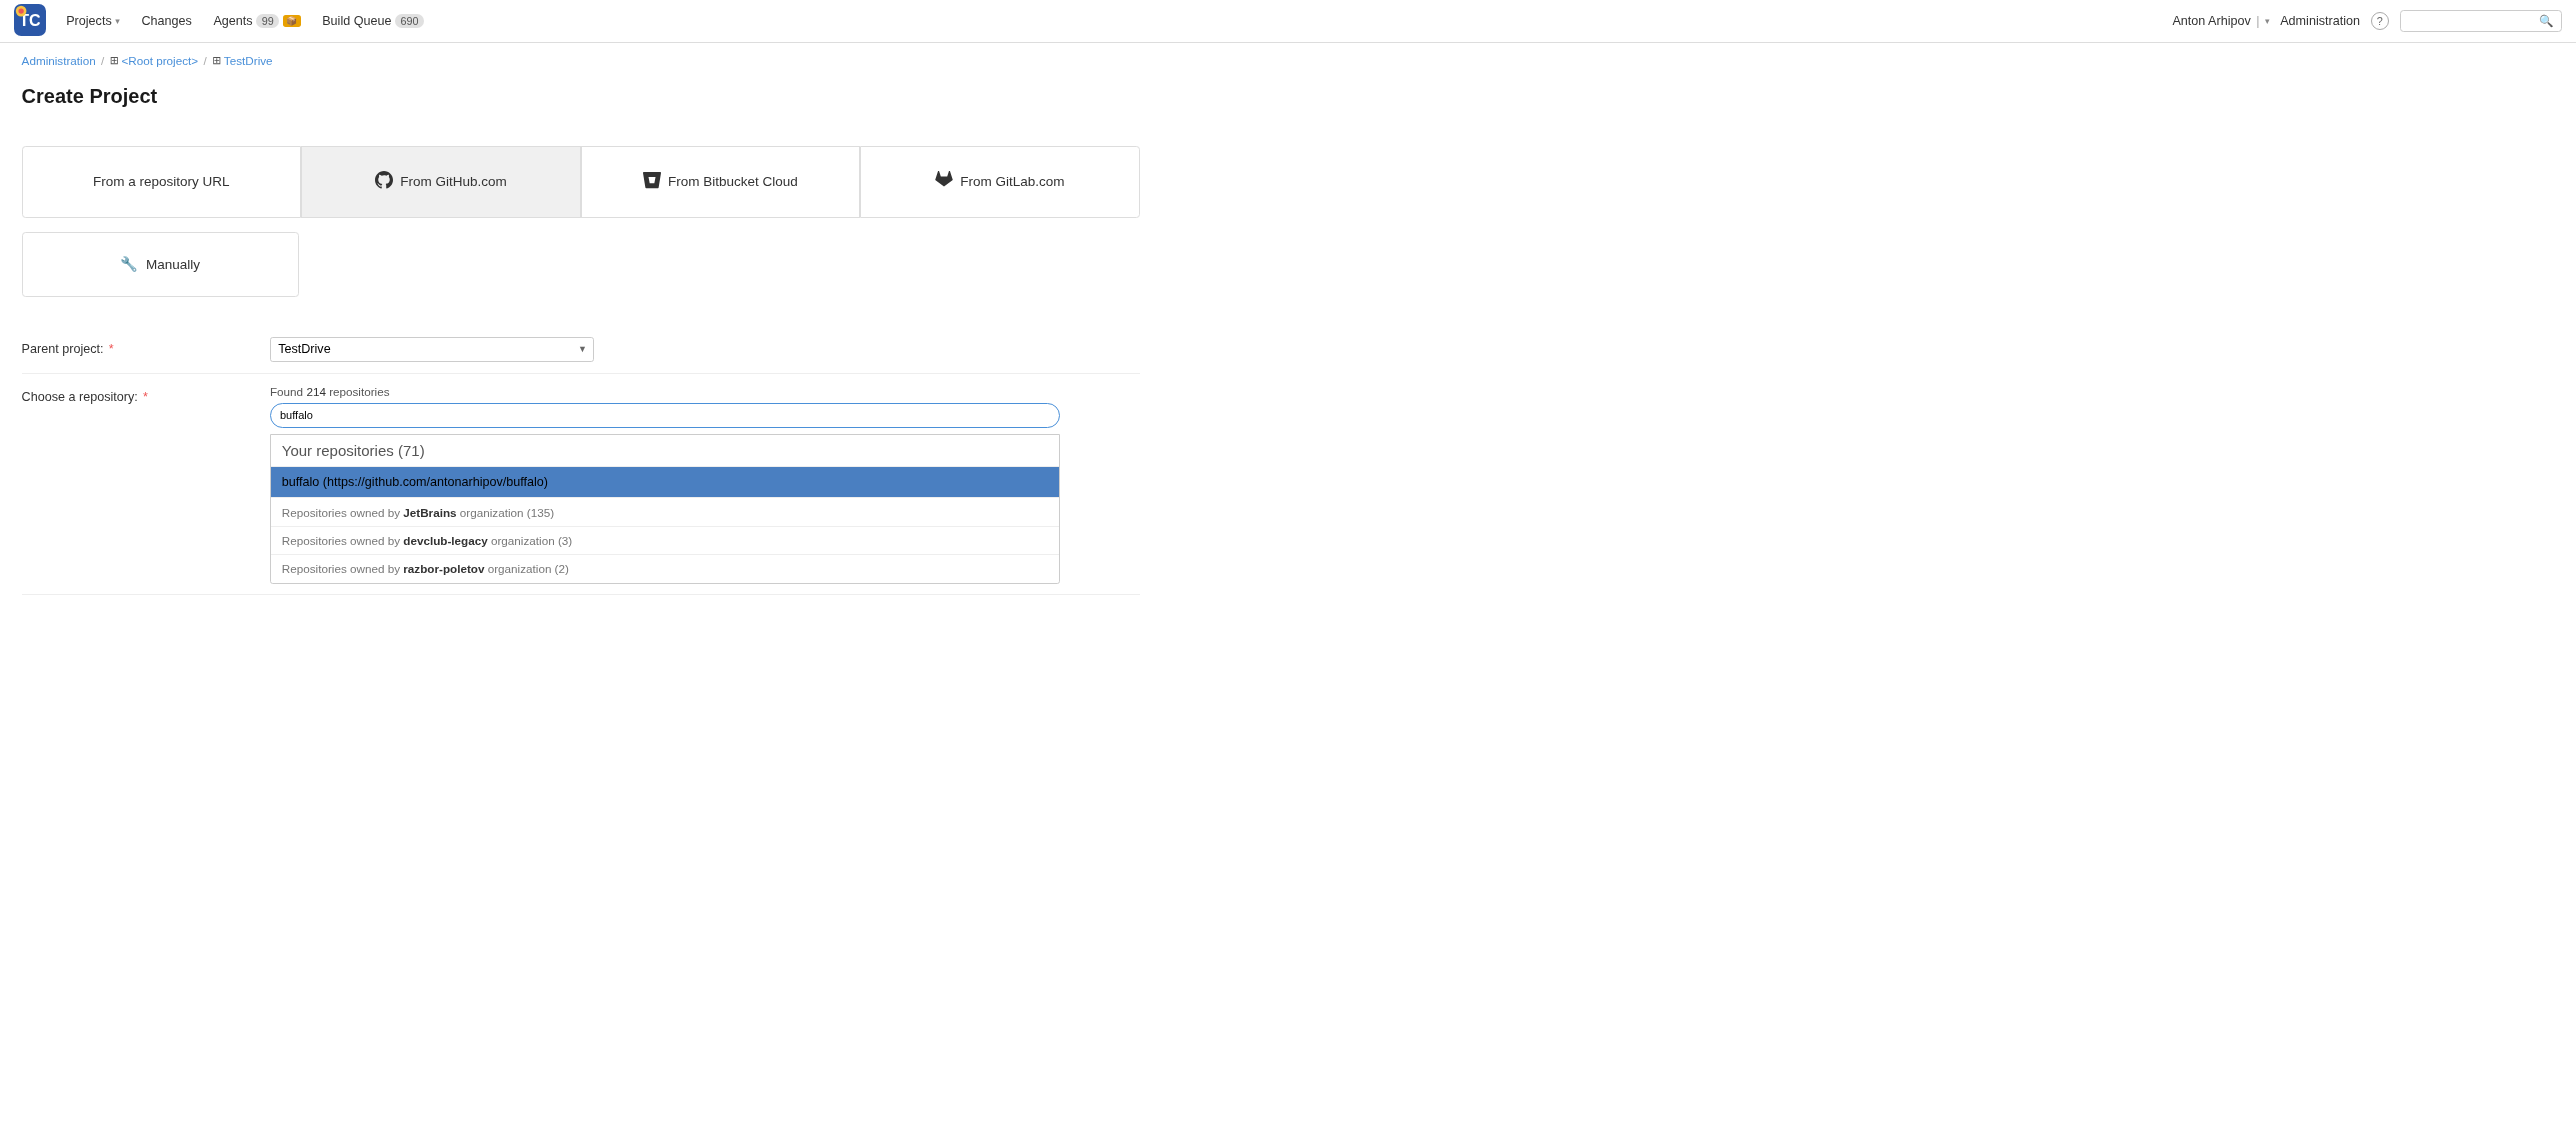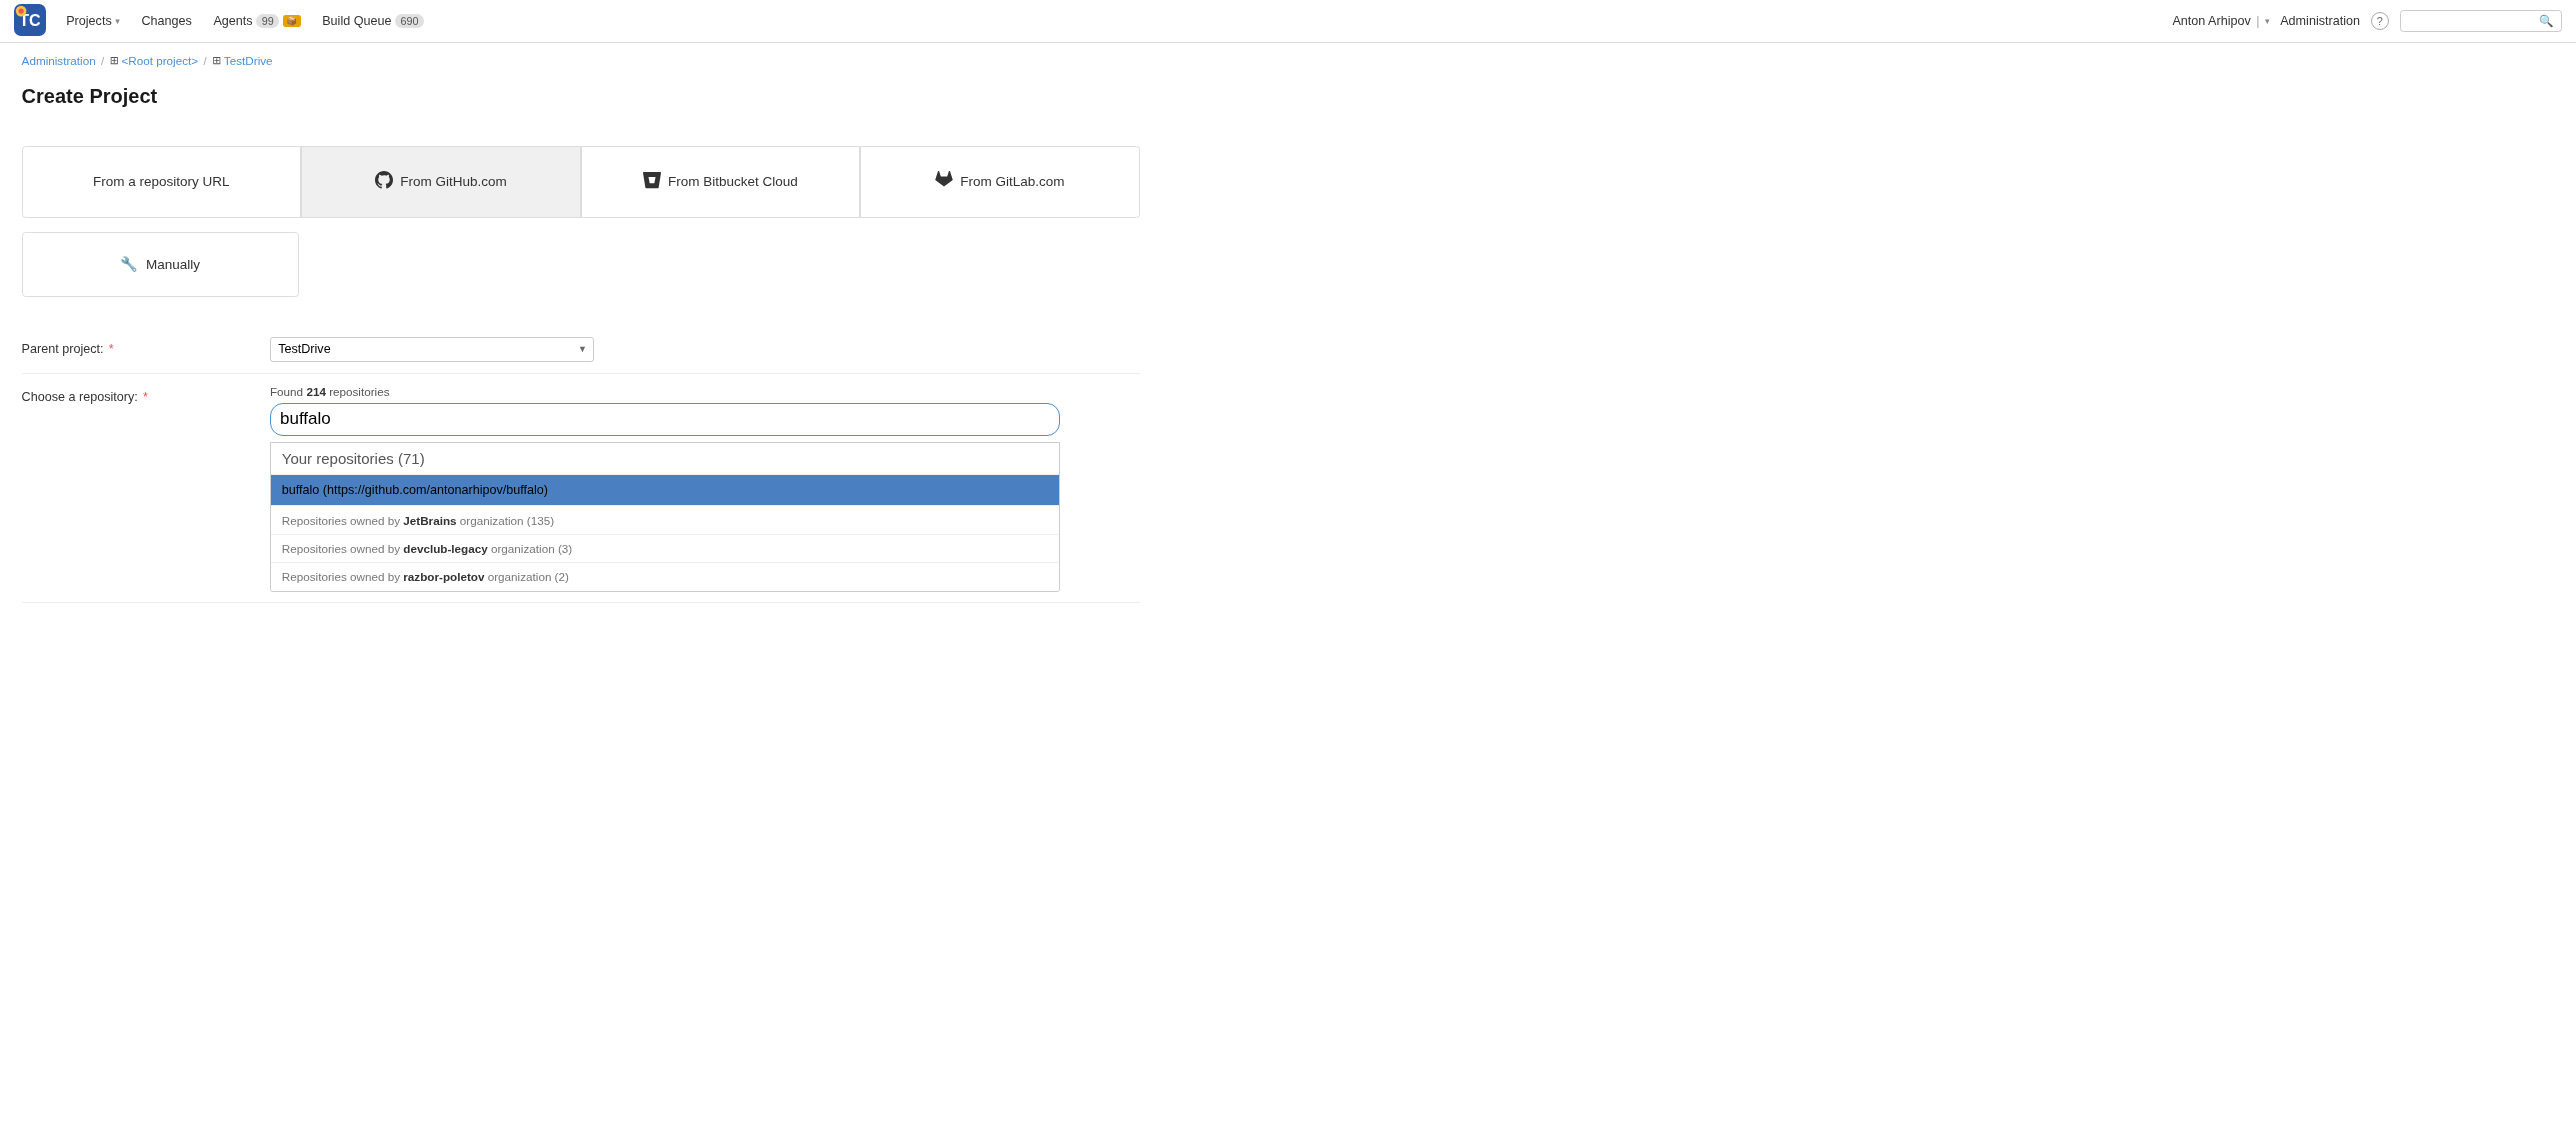--- a/index.html
+++ b/index.html
@@ -206,28 +206,28 @@
     }
 
     .repo-search-section {
       margin-bottom: 7.2px;
     }
     .found-text {
       font-size: 11.7px;
       color: #555;
       margin-bottom: 5.4px;
     }
-    .found-text strong { font-weight: 700; color: #333; }
+    .found-text strong { font-weight: 400; color: #333; }
     .repo-search-input {
       width: 100%;
       max-width: 790px;
       padding: 5.4px 9px;
       border: 1.8px solid #4a90d9;
       border-radius: 13px;
-      font-size: 17px;
+      font-size: 11px;
       outline: none;
     }
     .repo-dropdown {
       border: 0.9px solid #ccc;
       border-radius: 0 0 2.7px 2.7px;
       max-width: 790px;
       background: #fff;
       margin-top: -0.9px;
     }
     .repo-section-header {

